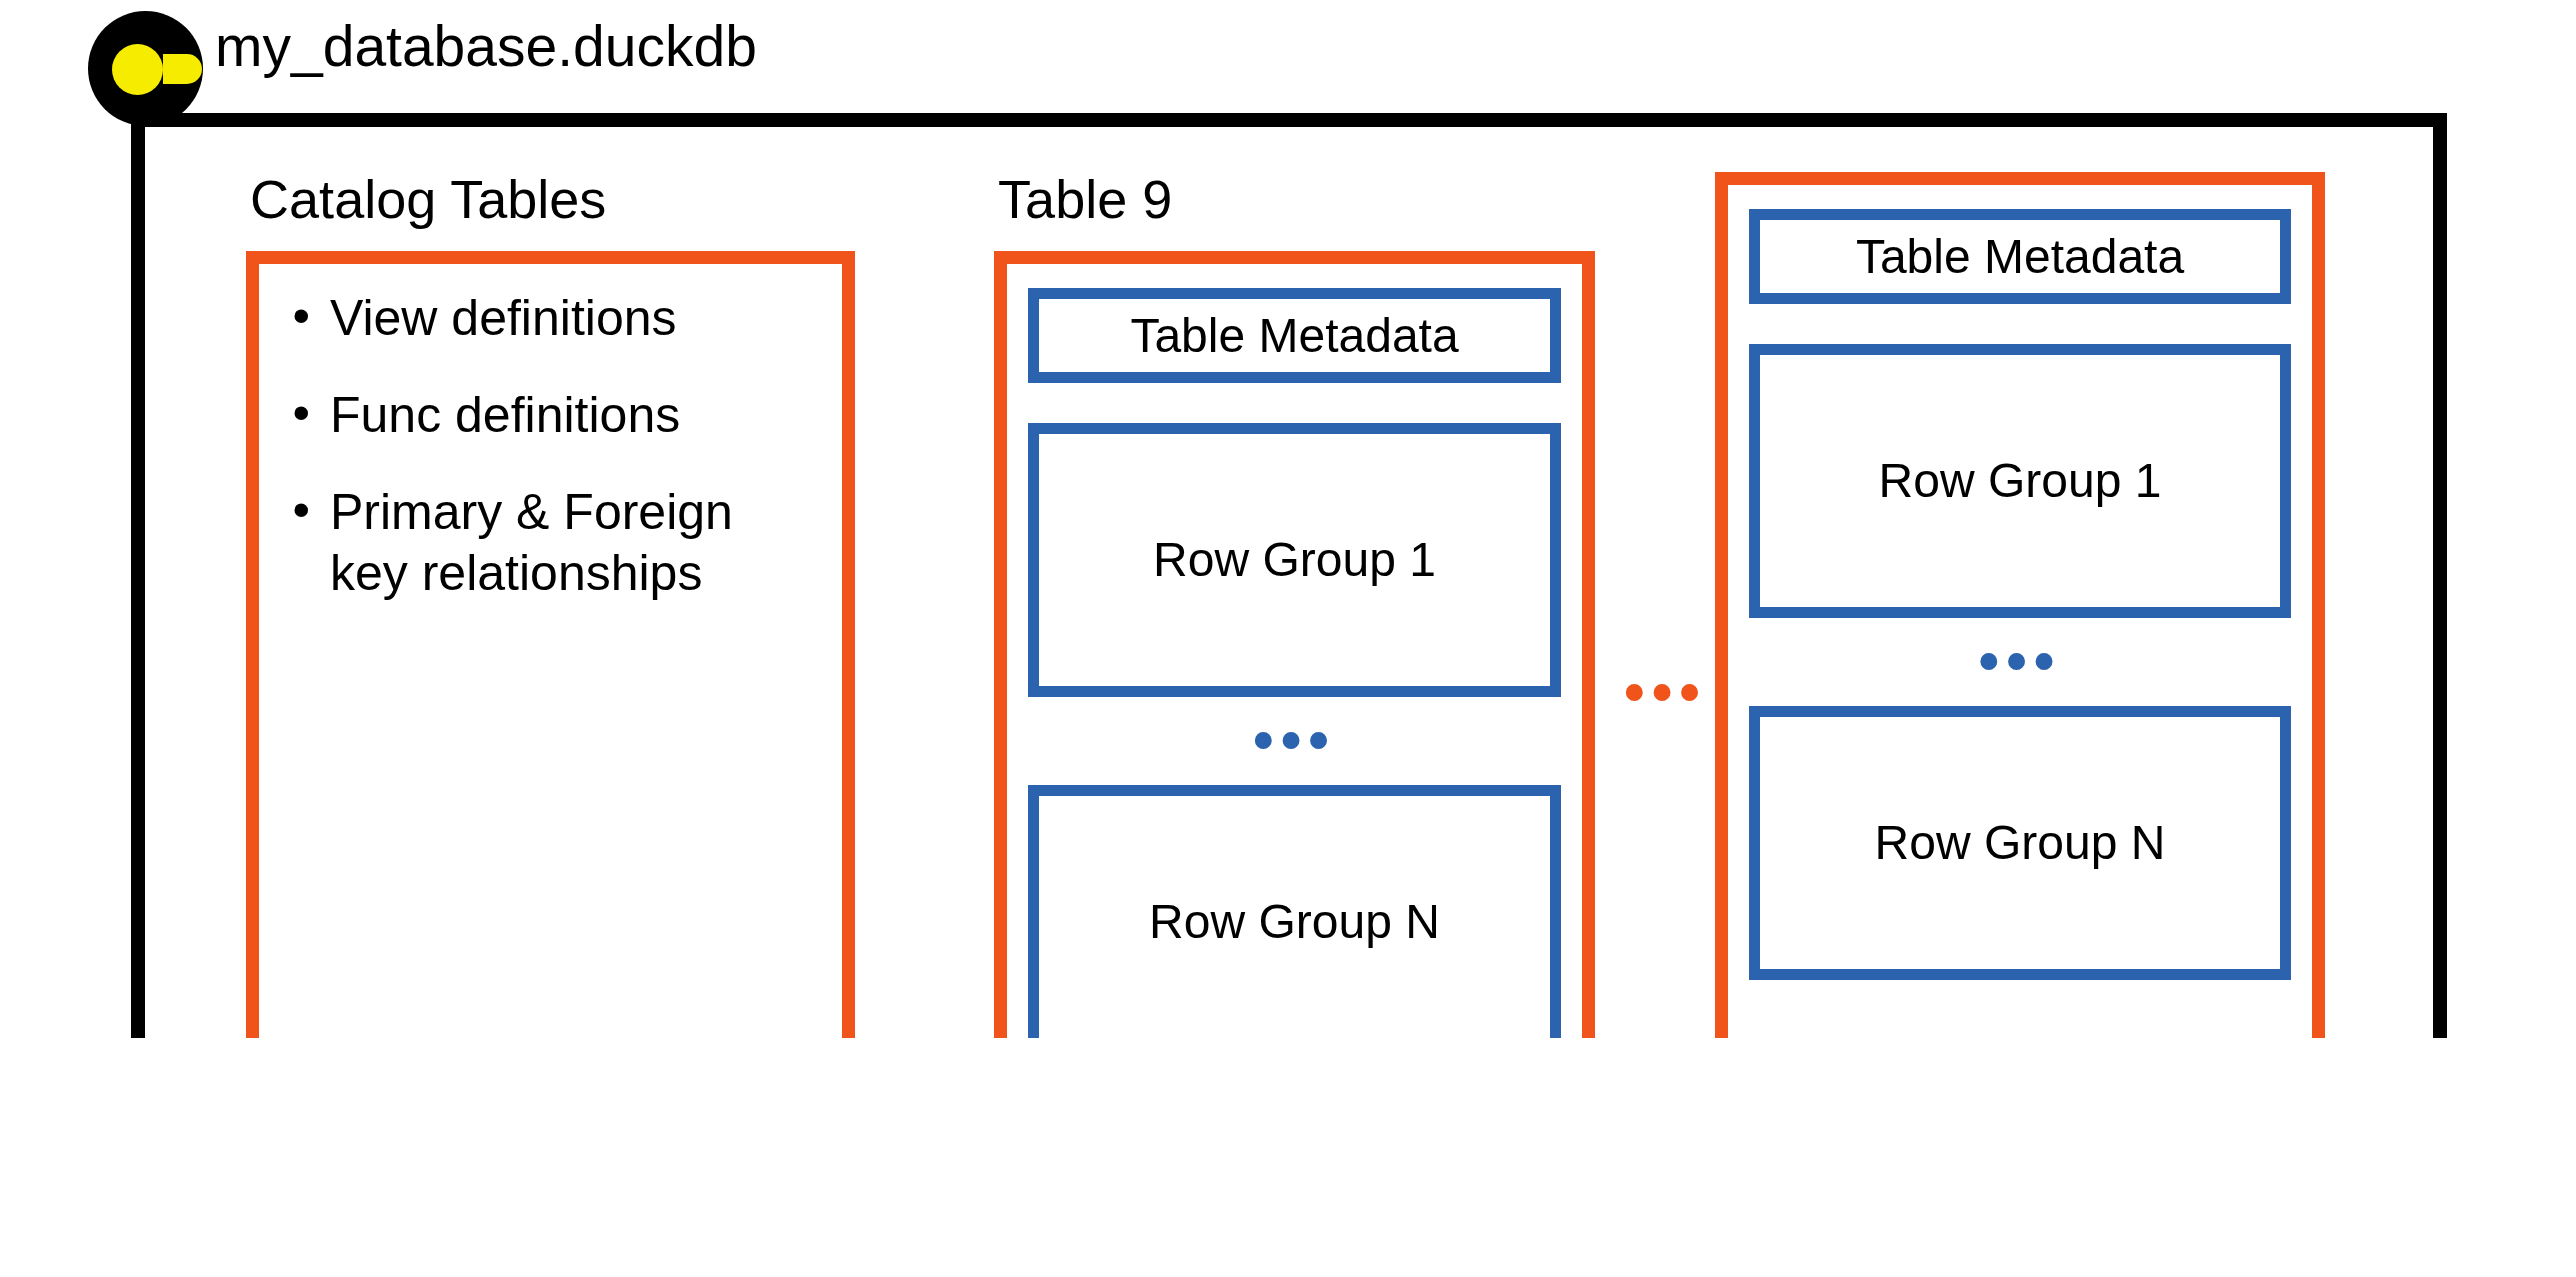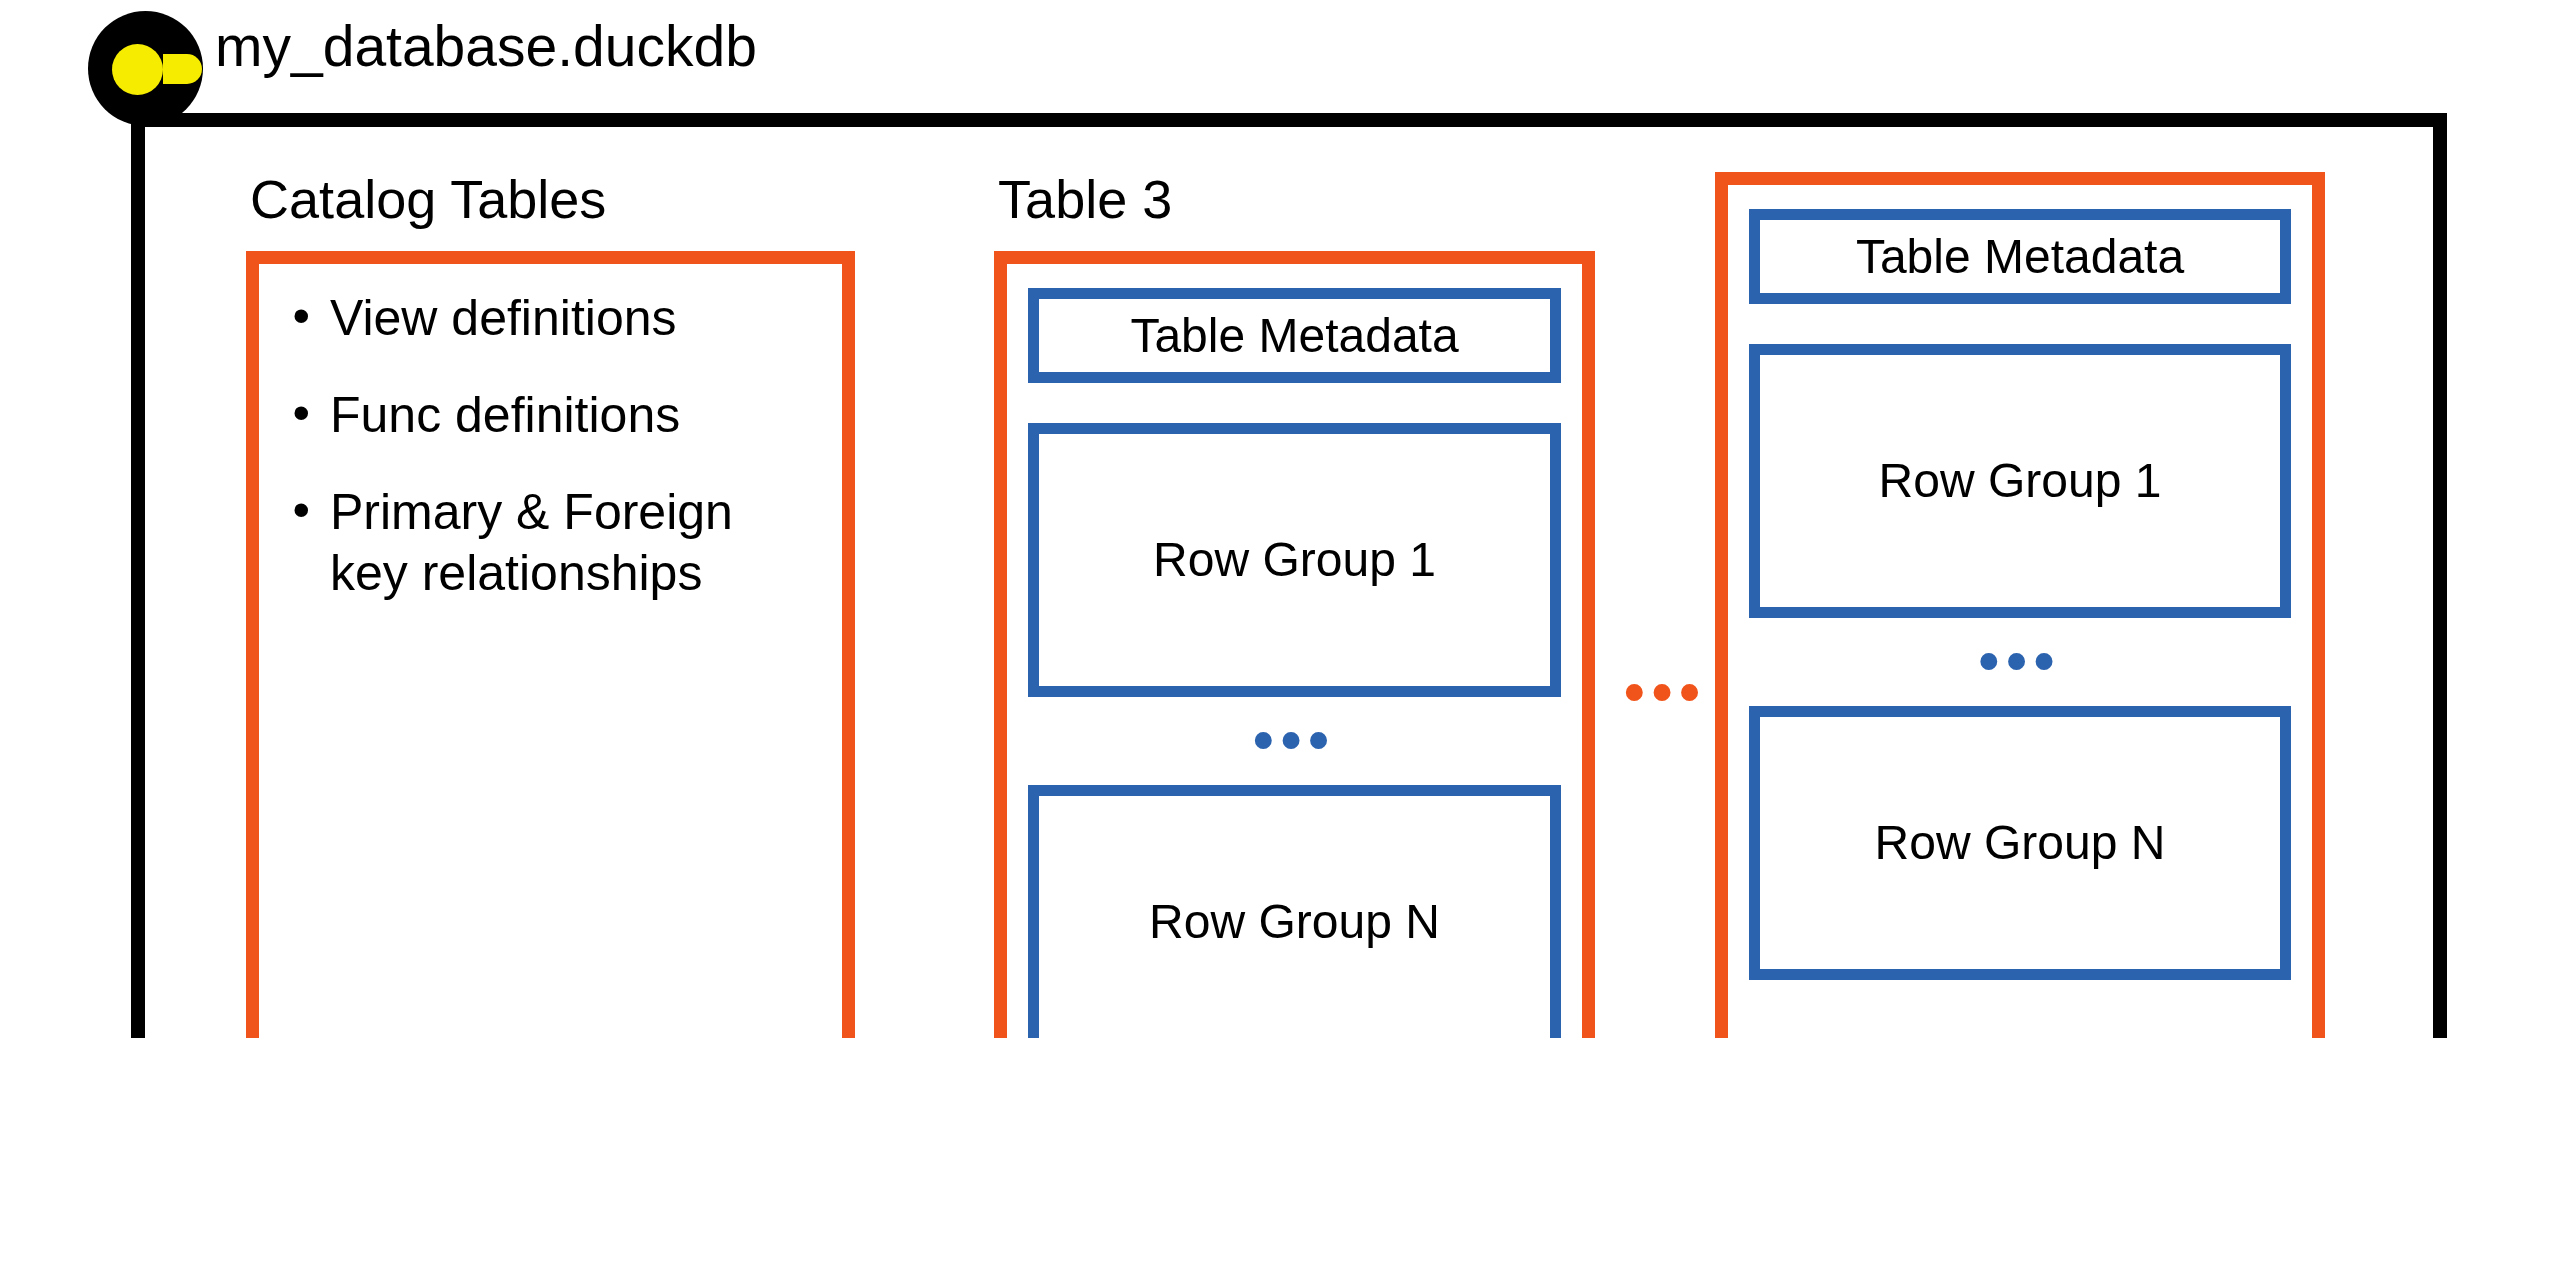--- a/index.html
+++ b/index.html
@@ -201,21 +201,21 @@
     <div class="orange-box catalog-box">
       <ul class="bullet-list">
         <li class="bullet-item">View definitions</li>
         <li class="bullet-item">Func definitions</li>
         <li class="bullet-item">Primary &amp; Foreign key relationships</li>
       </ul>
     </div>
   </div>
 
   <div class="column col-table1">
-    <div class="col-heading">Table 3</div>
+    <div class="col-heading">Table 9</div>
     <div class="orange-box table-box">
       <div class="blue-box metadata-box">Table Metadata</div>
       <div class="spacer-sm"></div>
       <div class="blue-box rowgroup-box">Row Group 1</div>
       <div class="dots-inner">•••</div>
       <div class="blue-box rowgroup-box">Row Group N</div>
     </div>
   </div>
 
   <div class="dots-between">•••</div>

